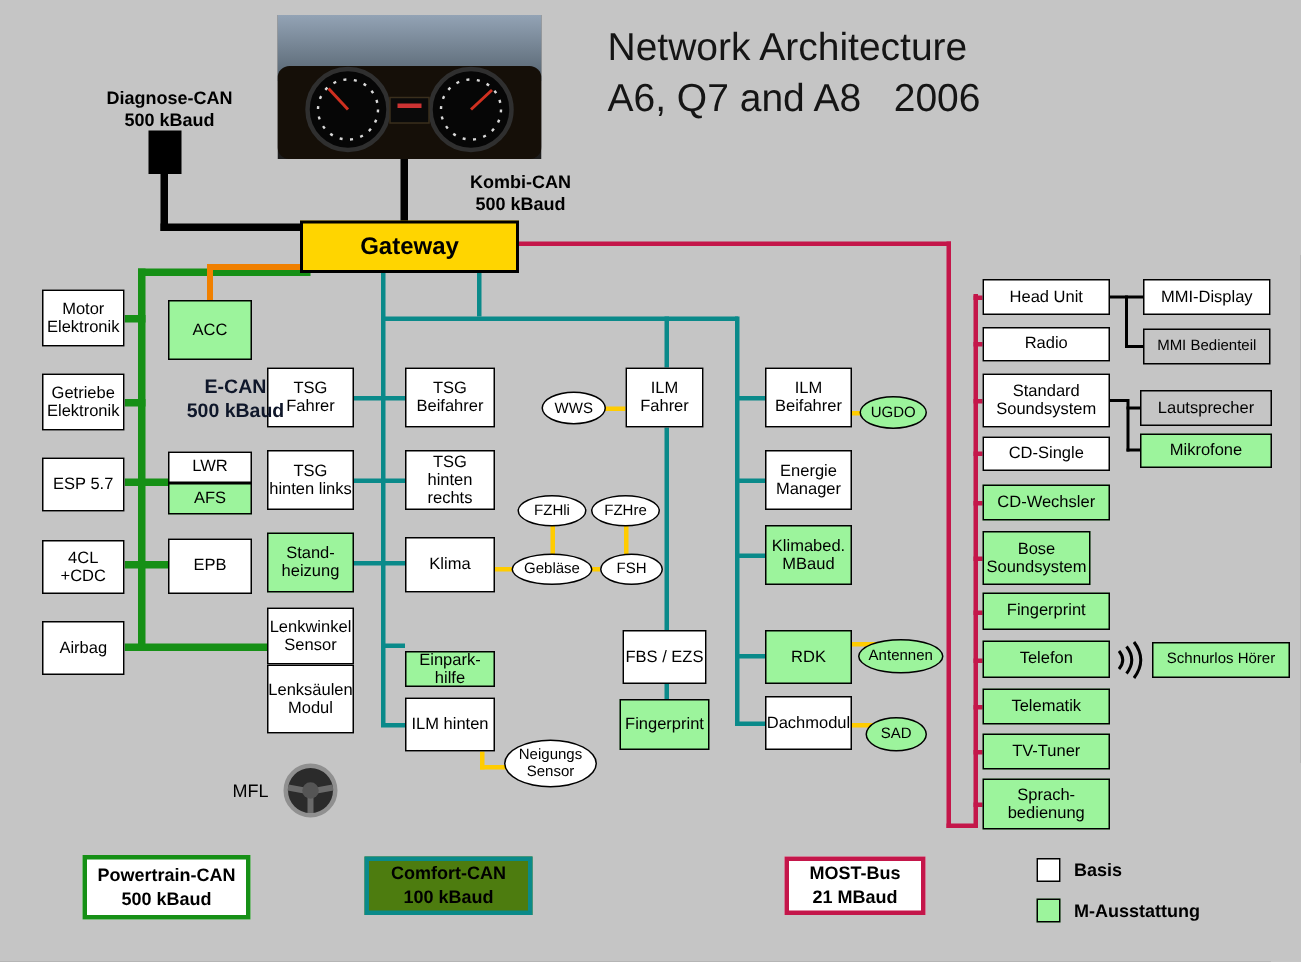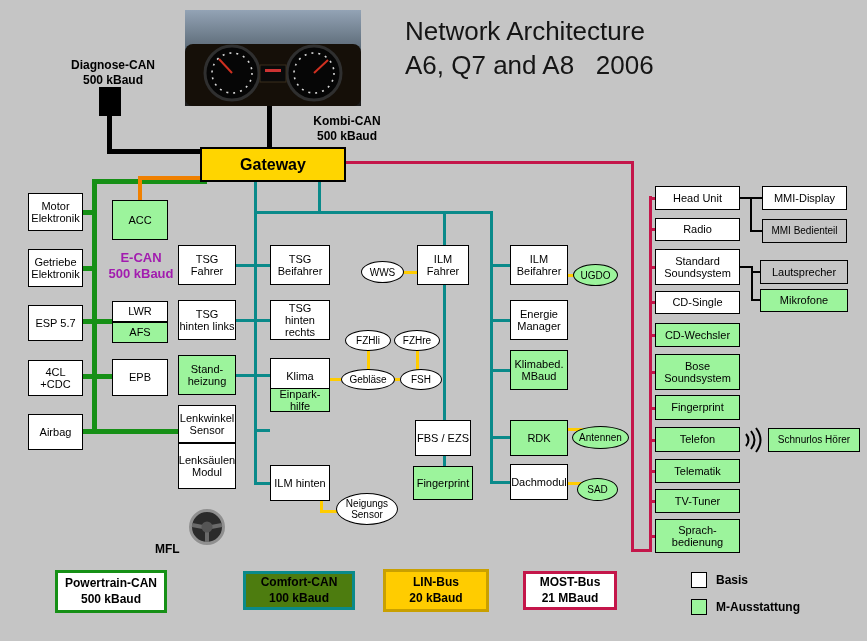--- a/index.html
+++ b/index.html
@@ -22,21 +22,21 @@
   .ecan{background:var(--ecan);}
   .gateway{position:absolute;background:var(--gateway_bg);border:2px solid #000;display:flex;align-items:center;justify-content:center;
        font-weight:bold;font-size:16px;box-sizing:border-box;}
   .lbl{position:absolute;font-weight:bold;font-size:12px;text-align:center;white-space:pre-line;line-height:1.25;color:#000;}
   .title{position:absolute;font-size:26px;color:#151515;white-space:pre;}
   .legendbox{position:absolute;background:#fff;display:flex;align-items:center;justify-content:center;text-align:center;
        font-weight:bold;font-size:12px;line-height:1.3;white-space:pre-line;box-sizing:border-box;}
   .swatch{position:absolute;width:16px;height:16px;border:1px solid #000;box-sizing:border-box;background:#fff;}
   .swatch.green{background:var(--green_box);}
   .cluster{position:absolute;}
-  .red{color:#a21caf;}
+  .red{color:#0f172a;margin-left:16px;}
 </style>
 </head>
 <body>
 
 <div id="stage">
 
   <div class="line pt" style="left:92px;top:179px;width:115px;height:5px"></div>
   <div class="line pt" style="left:92px;top:179px;width:5px;height:255px"></div>
   <div class="line pt" style="left:83px;top:210px;width:14px;height:5px"></div>
   <div class="line pt" style="left:83px;top:266px;width:14px;height:5px"></div>
@@ -125,21 +125,21 @@
   <div class="box" style="left:178px;top:405px;width:58px;height:38px">Lenkwinkel
 Sensor</div>
   <div class="box" style="left:178px;top:443px;width:58px;height:46px">Lenksäulen
 Modul</div>
 
   <div class="box" style="left:270px;top:245px;width:60px;height:40px">TSG
 Beifahrer</div>
   <div class="box" style="left:270px;top:300px;width:60px;height:40px">TSG
 hinten rechts</div>
   <div class="box" style="left:270px;top:358px;width:60px;height:37px">Klima</div>
-  <div class="box green" style="left:270px;top:388px;width:60px;height:24px">Einpark-
+  <div class="box green" style="left:270px;top:434px;width:60px;height:24px">Einpark-
 hilfe</div>
   <div class="box" style="left:270px;top:465px;width:60px;height:36px">ILM hinten</div>
 
   <div class="box" style="left:417px;top:245px;width:52px;height:40px">ILM
 Fahrer</div>
   <div class="box" style="left:415px;top:420px;width:56px;height:36px">FBS / EZS</div>
   <div class="box green" style="left:413px;top:466px;width:60px;height:34px">Fingerprint</div>
 
   <div class="box" style="left:510px;top:245px;width:58px;height:40px">ILM
 Beifahrer</div>
@@ -160,21 +160,21 @@
   <div class="ellipse green" style="left:573px;top:264px;width:45px;height:22px">UGDO</div>
   <div class="ellipse green" style="left:572px;top:426px;width:57px;height:23px">Antennen</div>
   <div class="ellipse green" style="left:577px;top:478px;width:41px;height:23px">SAD</div>
 
   <div class="box" style="left:655px;top:186px;width:85px;height:24px">Head Unit</div>
   <div class="box" style="left:655px;top:218px;width:85px;height:23px">Radio</div>
   <div class="box" style="left:655px;top:249px;width:85px;height:36px">Standard
 Soundsystem</div>
   <div class="box" style="left:655px;top:291px;width:85px;height:23px">CD-Single</div>
   <div class="box green" style="left:655px;top:323px;width:85px;height:24px">CD-Wechsler</div>
-  <div class="box green" style="left:655px;top:354px;width:85px;height:36px">Bose
+  <div class="box green" style="left:655px;top:354px;width:72px;height:36px">Bose
 Soundsystem</div>
   <div class="box green" style="left:655px;top:395px;width:85px;height:25px">Fingerprint</div>
   <div class="box green" style="left:655px;top:427px;width:85px;height:25px">Telefon</div>
   <div class="box green" style="left:655px;top:459px;width:85px;height:24px">Telematik</div>
   <div class="box green" style="left:655px;top:489px;width:85px;height:24px">TV-Tuner</div>
   <div class="box green" style="left:655px;top:519px;width:85px;height:34px">Sprach-
 bedienung</div>
 
   <div class="box" style="left:762px;top:186px;width:85px;height:24px">MMI-Display</div>
   <div class="box gray sm" style="left:762px;top:219px;width:85px;height:24px">MMI Bedienteil</div>
@@ -219,28 +219,26 @@
   </svg>
 
   <div class="title" style="left:405px;top:16px">Network Architecture</div>
   <div class="title" style="left:405px;top:50px">A6, Q7 and A8   2006</div>
   <div class="lbl" style="left:48px;top:58px;width:130px">Diagnose-CAN
 500 kBaud</div>
   <div class="lbl" style="left:292px;top:114px;width:110px">Kombi-CAN
 500 kBaud</div>
   <div class="lbl red" style="left:106px;top:250px;width:70px;font-size:13px">E-CAN
 500  kBaud</div>
-  <div class="lbl" style="left:155px;top:542px;font-weight:bold">MFL</div>
+  <div class="lbl" style="left:155px;top:520px;font-weight:normal">MFL</div>
 
   <div class="legendbox" style="left:55px;top:570px;width:112px;height:43px;border:3px solid var(--powertrain)">Powertrain-CAN
 500  kBaud</div>
   <div class="legendbox" style="left:243px;top:571px;width:112px;height:39px;border:3px solid var(--comfort);background:#4d7c0f">Comfort-CAN
 100  kBaud</div>
-  <div class="legendbox" style="left:383px;top:569px;width:106px;height:43px;border:3px solid #c9a000;background:var(--lin)">LIN-Bus
-20  kBaud</div>
   <div class="legendbox" style="left:523px;top:571px;width:94px;height:39px;border:3px solid var(--most)">MOST-Bus
 21  MBaud</div>
   <div class="swatch" style="left:691px;top:572px"></div>
   <div class="lbl" style="left:716px;top:573px;text-align:left">Basis</div>
   <div class="swatch green" style="left:691px;top:599px"></div>
   <div class="lbl" style="left:716px;top:600px;text-align:left">M-Ausstattung</div>
 
 </div>
 
 </body></html>

